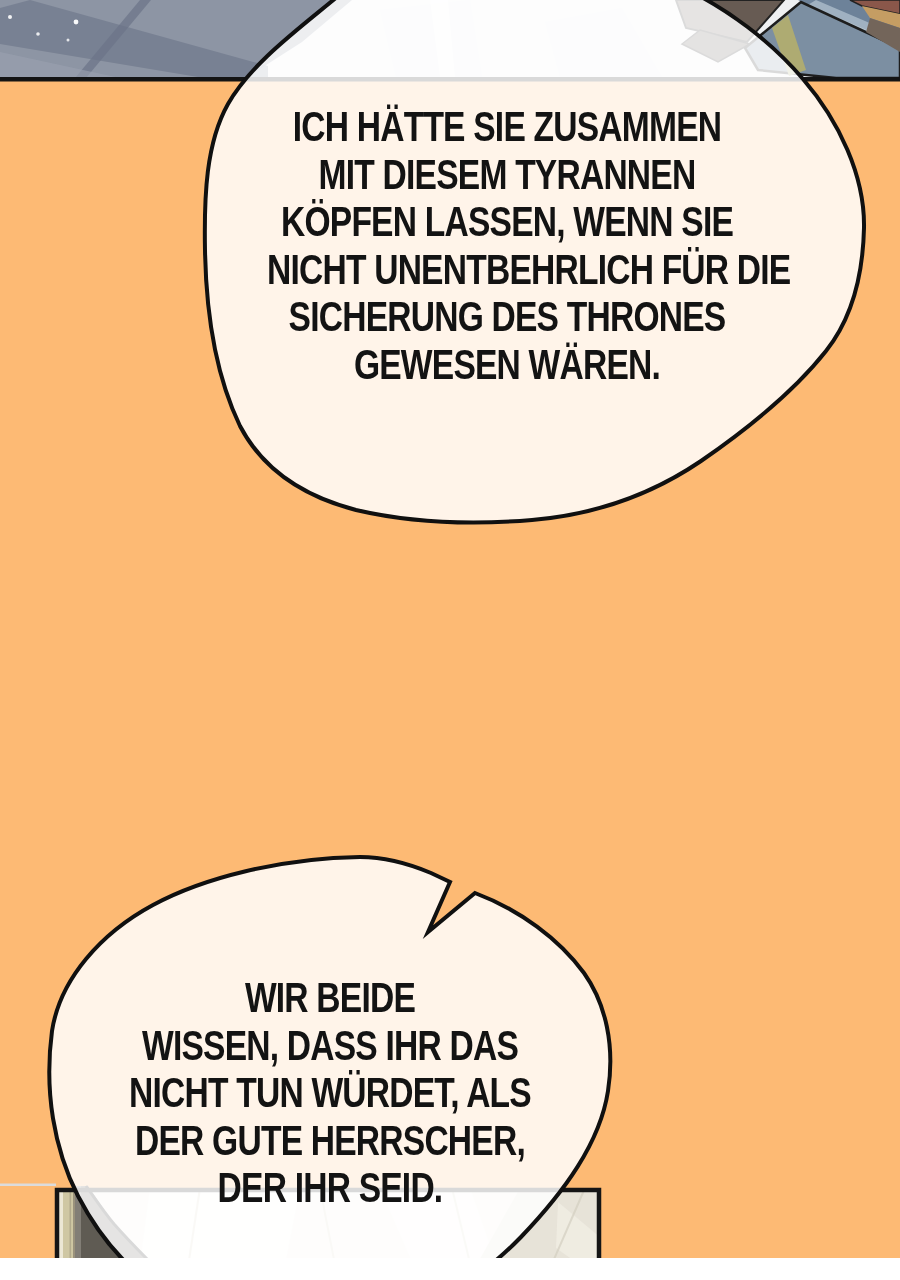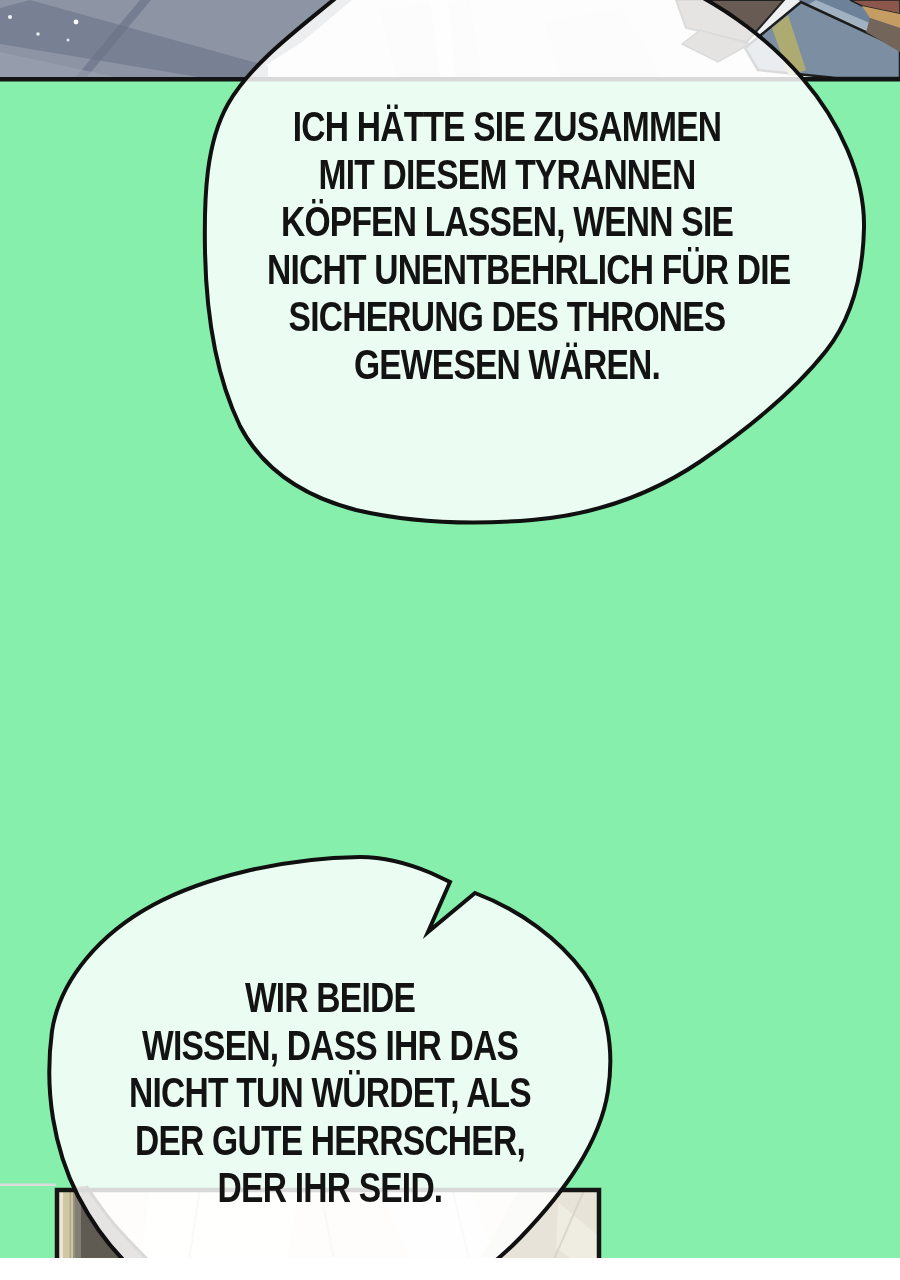--- a/index.html
+++ b/index.html
@@ -1,16 +1,16 @@
 <!DOCTYPE html>
 <html style="--c-ink: #131313; --c-wall_light: #eef0f2; --c-wall_ghost: #e4e7eb; --c-slate_wall: #8d95a4; --c-slate_shadow: #737c8e; --c-slate_line: #6b7487; --c-star_white: #ffffff; --c-book_brown_dark: #675b53; --c-book_blue: #7c8fa2; --c-book_blue_dark: #6d8299; --c-book_stripe_olive: #aeab72; --c-book_edge_light: #a9bac8; --c-book_red_brown: #8a574a; --c-book_tan: #c59d63; --c-panel_cream: #f5f3ec; --c-panel_white: #fbfaf6; --c-panel_beige: #e7e3d8; --c-panel_beige_light: #efece2; --c-seam: #d9d4c4; --c-frame_cream: #ece7d5; --c-frame_khaki: #cfc7a3; --c-frame_shadow: #9a927c; --c-wall_wedge: #5f5b53; --c-wedge_light: #827e76; --c-border_faint: #dcdcdc;"><head>
 <meta charset="utf-8">
 <style>
   html,body{margin:0;padding:0;background:#ffffff;}
-  #page{position:relative;width:900px;height:1258px;overflow:hidden;background:#86efac;
+  #page{position:relative;width:900px;height:1258px;overflow:hidden;background:#fdba74;
         font-family:"Liberation Sans", sans-serif;}
   #art{position:absolute;left:0;top:0;width:900px;height:1280px;display:block;}
   .speech{position:absolute;text-align:center;color:var(--c-ink,#131313);
           font-weight:700;font-size:42px;line-height:47.5px;letter-spacing:-1px;
           transform:scaleX(0.80);transform-origin:50% 0;}
   .speech div{white-space:nowrap;}
   #speech-1{left:207px;top:103px;width:600px;}
   #speech-2{left:30px;top:974px;width:600px;}
 </style>
 </head>

